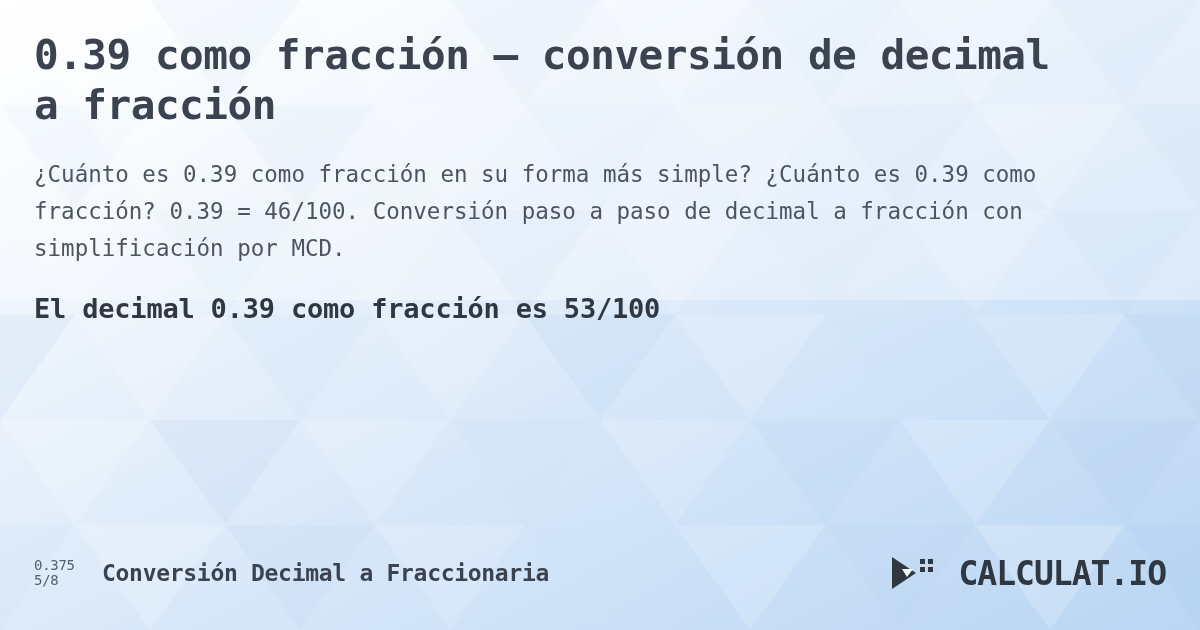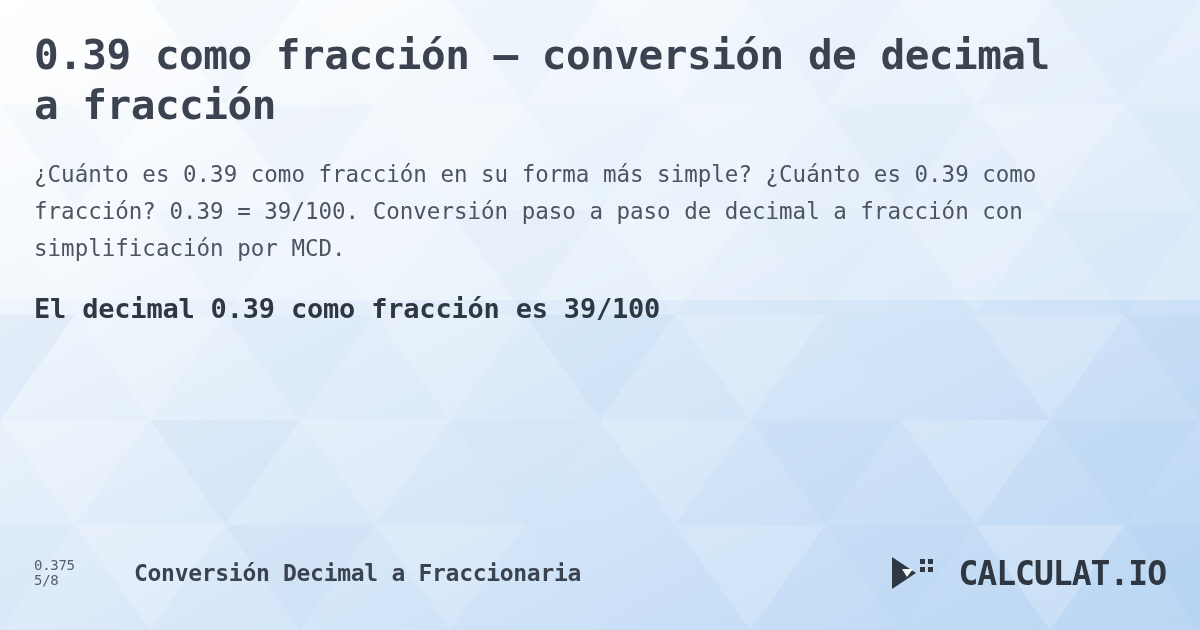--- a/index.html
+++ b/index.html
@@ -82,21 +82,20 @@
     min-width: 54px;
   }
   .frac-badge .num { letter-spacing: -0.3px; }
   .frac-badge .den { letter-spacing: -0.3px; }
 
   .footer-label {
     font-size: 23px;
     font-weight: 700;
     color: #3b4350;
     letter-spacing: -0.3px;
-    margin-left: 32px;
   }
 
   .brand {
     margin-left: auto;
     display: flex;
     align-items: center;
     gap: 22px;
   }
   .brand-mark { display:block; }
   .brand-text {
@@ -179,22 +178,22 @@
         <polygon points="825,525 975,525 900,630" fill="#bdd8f4" opacity="0.45"></polygon>
         <polygon points="975,525 1125,525 1050,630" fill="#ffffff" opacity="0.35"></polygon>
         <polygon points="1125,525 1275,525 1200,630" fill="#aecdf0" opacity="0.5"></polygon>
       </g>
       <rect width="1200" height="300" fill="#ffffff" opacity="0.30"></rect>
     </svg>
   </div>
 
   <div class="content">
     <h1 class="title">0.39 como fracción – conversión de decimal a fracción</h1>
-    <p class="desc">¿Cuánto es 0.39 como fracción en su forma más simple? ¿Cuánto es 0.39 como fracción? 0.39 = 39/100. Conversión paso a paso de decimal a fracción con simplificación por MCD.</p>
-    <div class="answer">El decimal 0.39 como fracción es 39/100</div>
+    <p class="desc">¿Cuánto es 0.39 como fracción en su forma más simple? ¿Cuánto es 0.39 como fracción? 0.39 = 46/100. Conversión paso a paso de decimal a fracción con simplificación por MCD.</p>
+    <div class="answer">El decimal 0.39 como fracción es 53/100</div>
   </div>
 
   <div class="footer">
     <div class="frac-badge">
       <span class="num">0.375</span>
       <span class="den">5/8</span>
     </div>
     <div class="footer-label">Conversión Decimal a Fraccionaria</div>
 
     <div class="brand">

